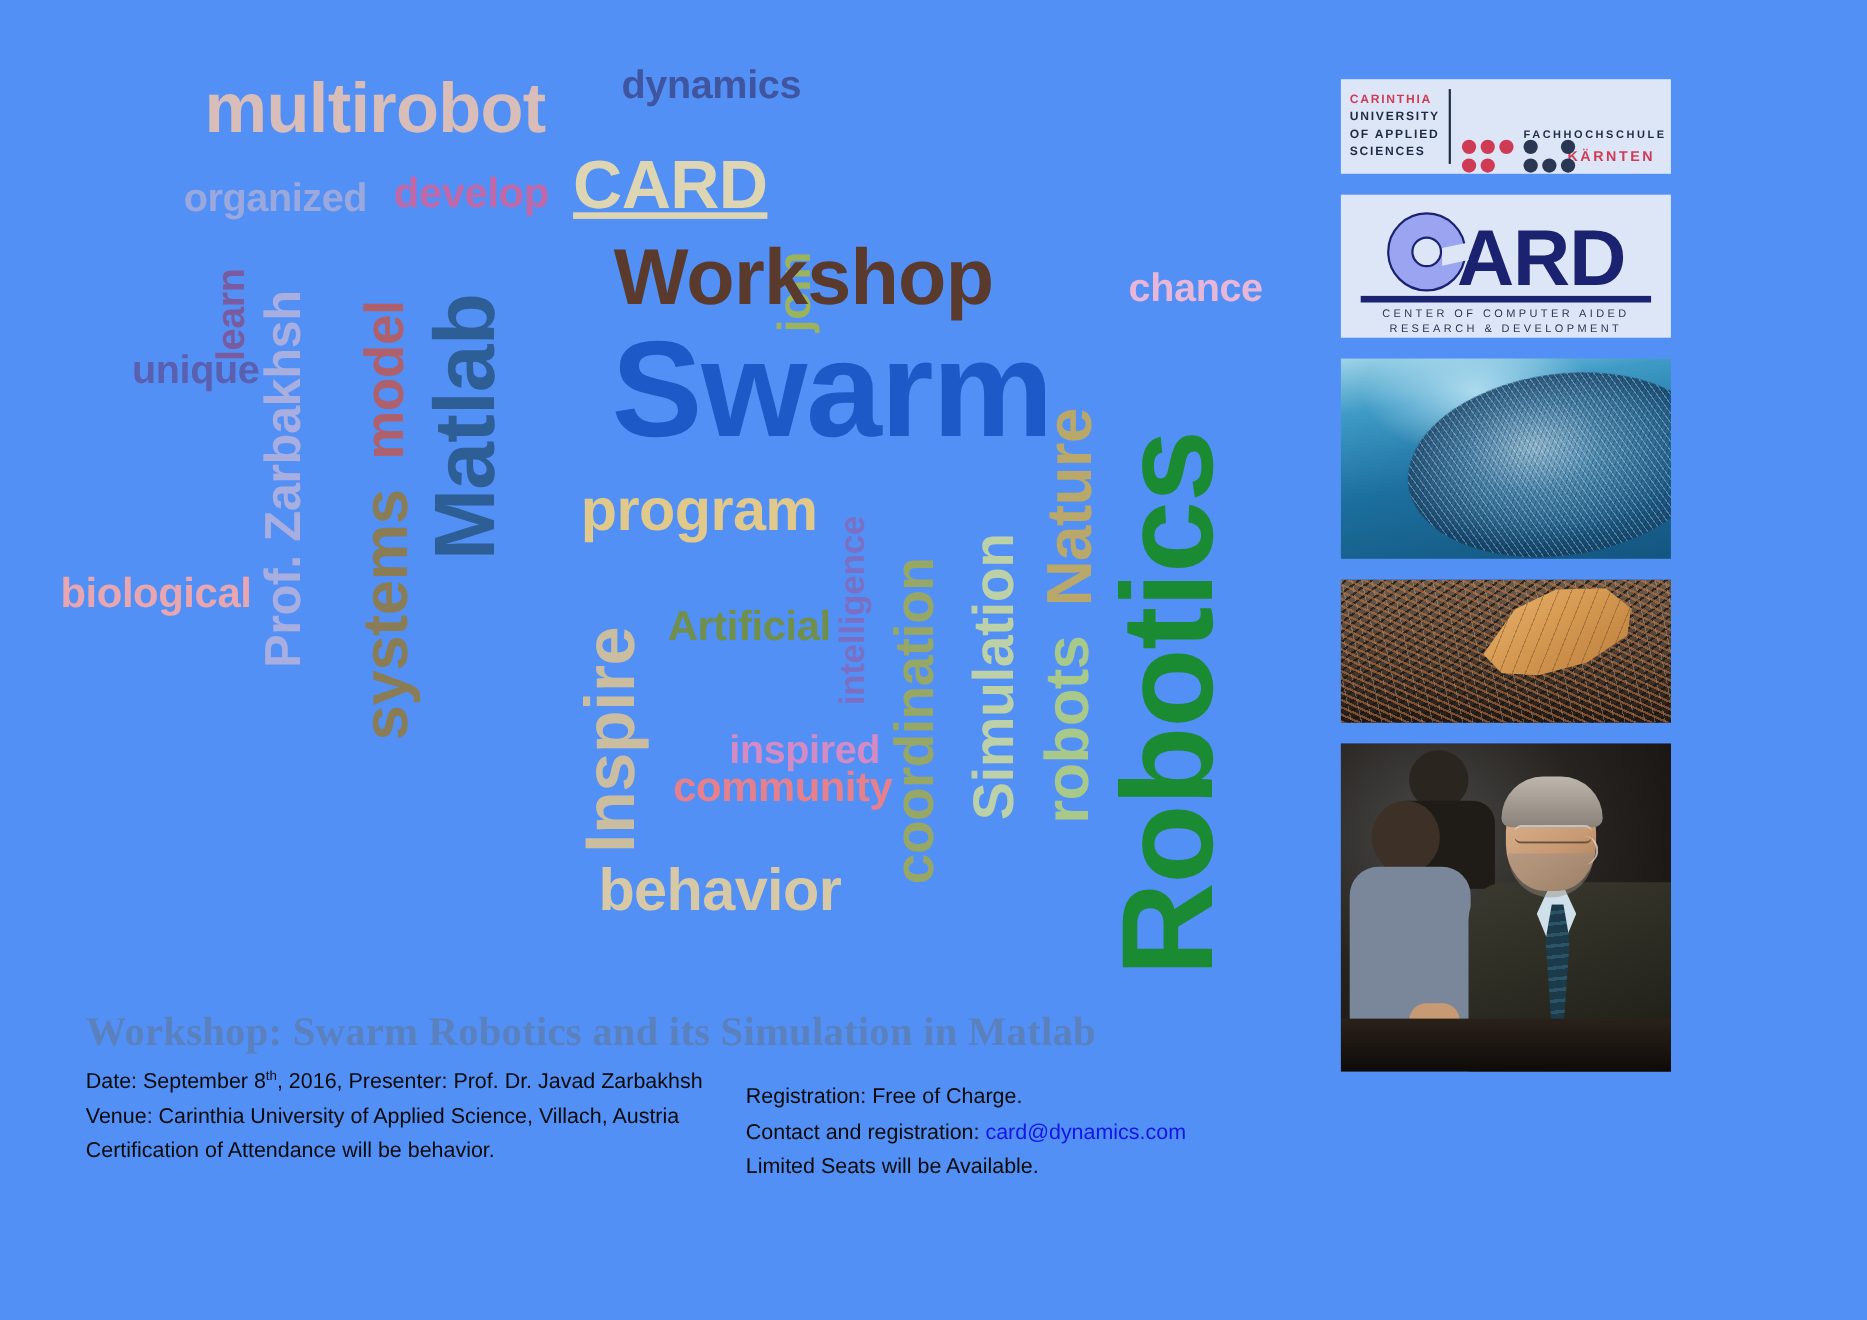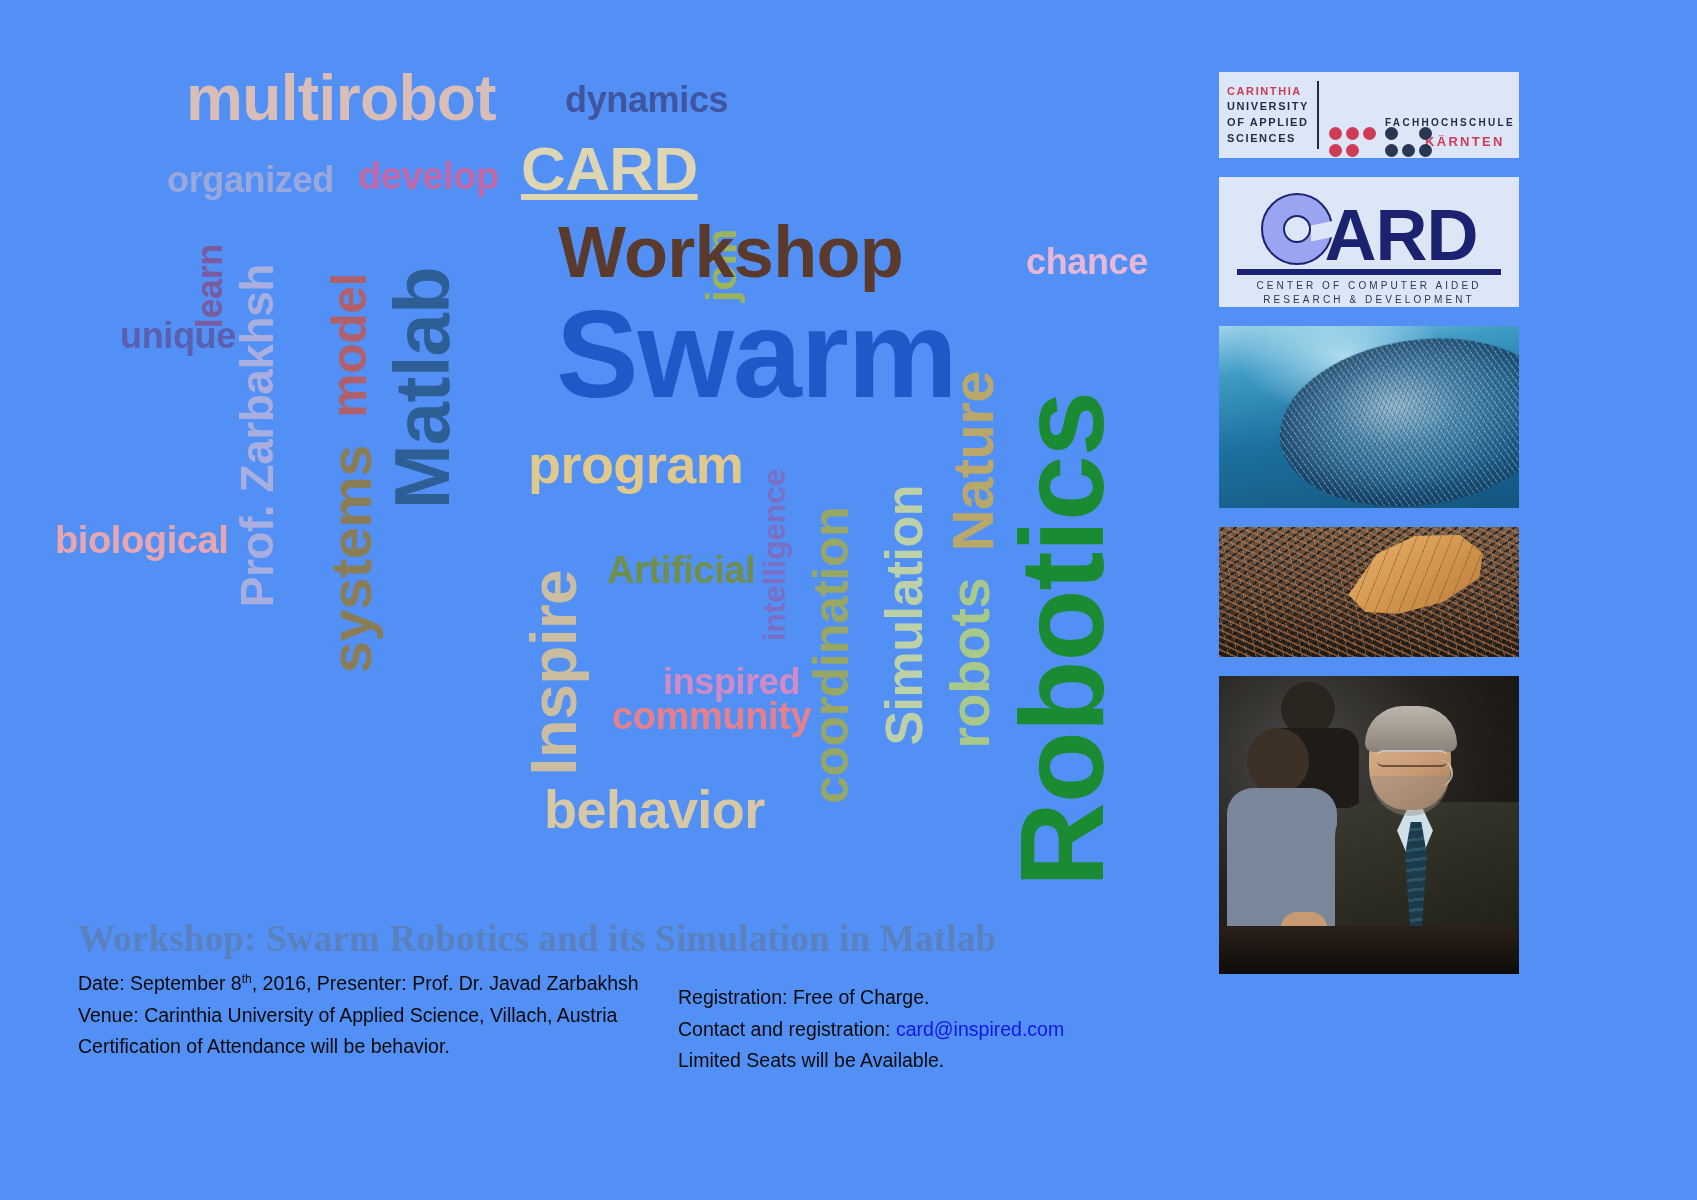--- a/index.html
+++ b/index.html
@@ -294,21 +294,21 @@
 </style>
 </head>
 <body>
 
 <div id="poster">
 
   <div id="wordcloud">
 
     <span class="w" style="left:186px; top:74px; font-size:64px; color:#d9bdb8;">multirobot</span>
 
-    <span class="w" style="left:565px; top:86px; font-size:36px; color:#3f55a0;text-align:center;">dynamics</span>
+    <span class="w" style="left:565px; top:63px; font-size:36px; color:#3f55a0;text-align:center;">dynamics</span>
 
     <span class="w vert" style="left: 706px; top: 196px; font-size: 42px; color: rgb(155, 179, 91); transform: rotate(-90deg) translate(-100%, 0px); transform-origin: left top; margin-top: 33px;">join</span>
 
     <span class="w" style="left:521px; top:145px; font-size:62px; color:#ded5b3;text-decoration:underline;">CARD</span>
 
     <span class="w vert" style="left: 950px; top: 326px; font-size: 58px; color: rgb(185, 168, 105); transform: rotate(-90deg) translate(-100%, 0px); transform-origin: left top; margin-top: 45px;">Nature</span>
 
     <span class="w" style="left:167px; top:166px; font-size:36px; color:#9aa8dd;">organized</span>
 
     <span class="w" style="left:358px; top:162px; font-size:38px; color:#c169a8;">develop</span>
@@ -432,17 +432,17 @@
   <div id="subtitle">Workshop: Swarm Robotics and its Simulation in Matlab</div>
 
   <div class="info-col" id="info-left">
     <div class="line"><span>Date:  September 8</span><sup class="ord">th</sup><span>, 2016, Presenter: Prof. Dr. Javad Zarbakhsh</span></div>
     <div class="line">Venue: Carinthia University of Applied Science, Villach, Austria</div>
     <div class="line">Certification of Attendance will be behavior.</div>
   </div>
 
   <div class="info-col" id="info-right">
     <div class="line">Registration: Free of Charge.</div>
-    <div class="line"><span>Contact and registration: </span><span class="email">card@inspired.com</span></div>
+    <div class="line"><span>Contact and registration: </span><span class="email">card@dynamics.com</span></div>
     <div class="line">Limited Seats will be Available.</div>
   </div>
 
 </div>
 
 </body></html>

